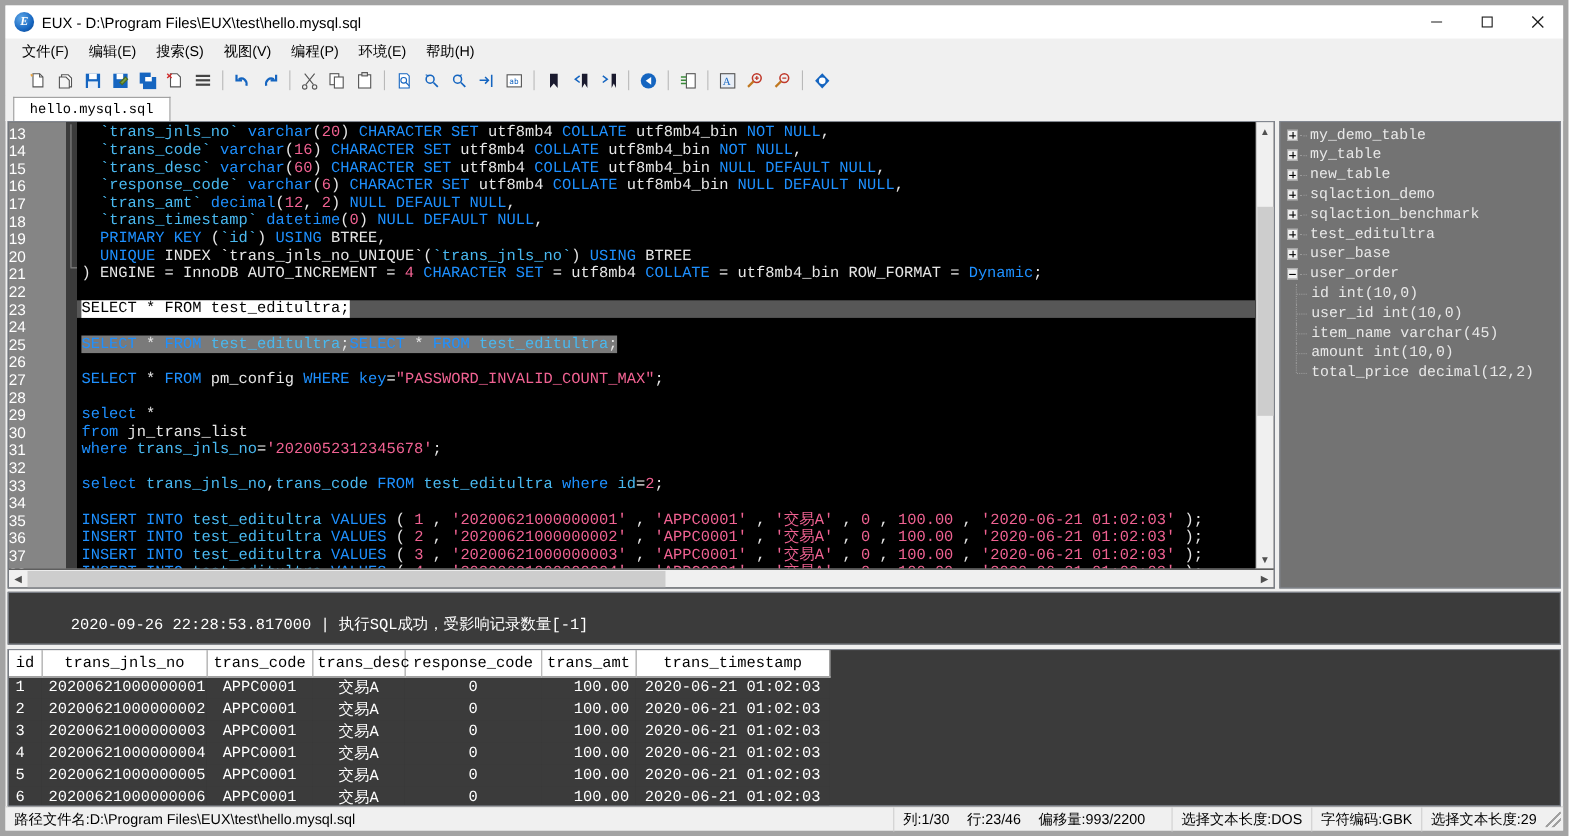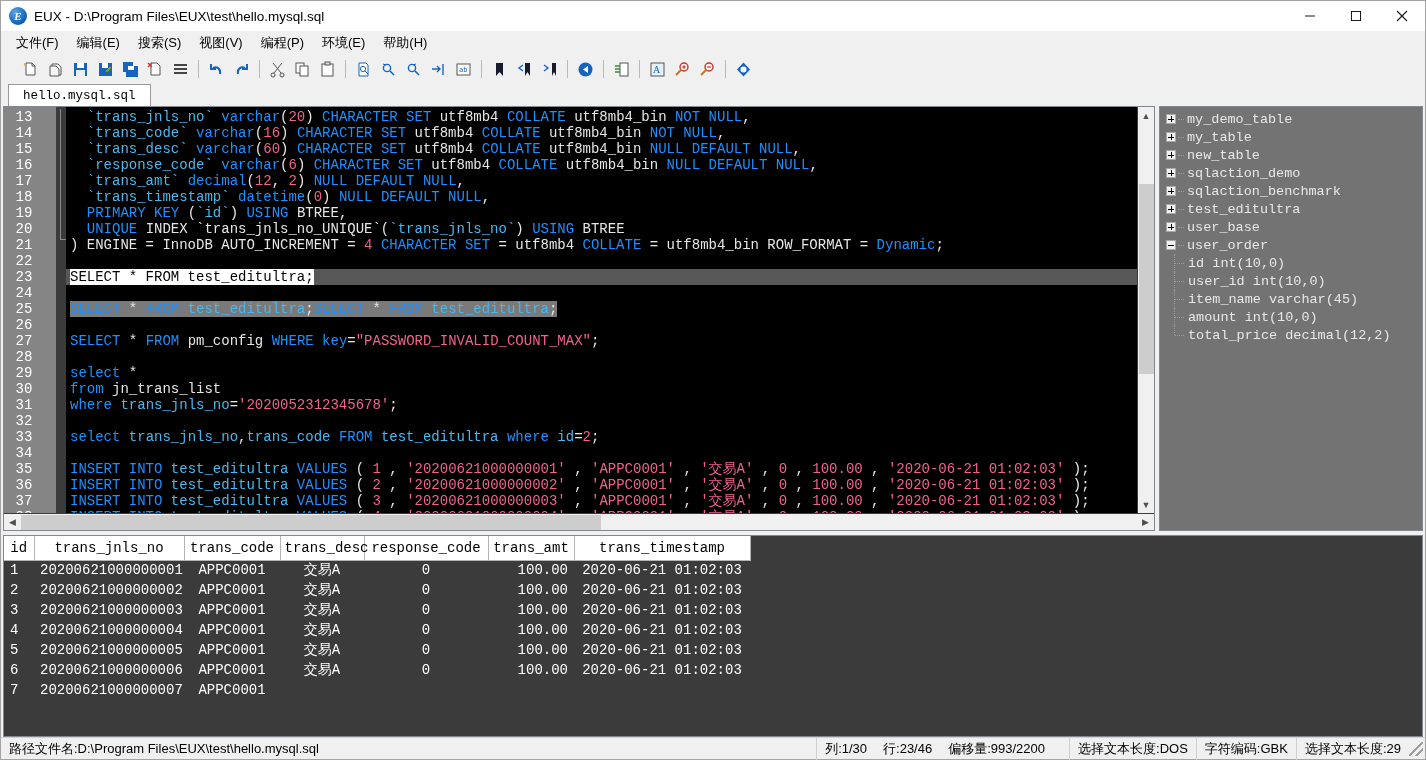--- a/index.html
+++ b/index.html
@@ -6,21 +6,21 @@
   html, body {
     margin: 0; padding: 0;
     width: 1426px; height: 760px;
     overflow: hidden;
     background: #f0f0f0;
     font-family: "Liberation Sans", sans-serif;
   }
   #app {
     position: relative;
     width: 1426px; height: 760px;
-    border: 1px solid #a3a3a3;
+    border: 5px solid #a3a3a3;
     background: #f0f0f0;
     display: flex; flex-direction: column;
   }
 
   
   .titlebar {
     height: 30px; min-height: 30px;
     background: #ffffff;
     display: flex; align-items: center;
     position: relative;
@@ -135,23 +135,23 @@
     flex: 1 1 auto;
     display: flex;
     min-height: 0;
     overflow: hidden;
     position: relative;
   }
   .gutter {
     width: 52px; min-width: 52px;
     background: #858585;
     color: #ffffff;
-    font-family: Liberation Mono, monospace;
+    font-family: Liberation Sans, sans-serif;
     font-size: 14px;
-    text-align: center;
+    text-align: left;
     padding-top: 2px;
     user-select: none;
   }
   .gutter .ln {
     height: 16px; line-height: 16px;
     padding-right: 12px;
   }
   .fold-col {
     width: 10px; min-width: 10px;
     background: #3b3b3b;
@@ -691,20 +691,23 @@
             <span class="leaf-connector"></span>
             <span>amount int(10,0)</span>
           </div>
           <div class="tree-node">
             <span class="leaf-connector last"></span>
             <span>total_price decimal(12,2)</span>
           </div>
         </div>
     </div>
 
+    <div class="console">
+      <span>2020-09-26 22:28:53.817000 | 执行SQL成功，受影响记录数量[-1]</span>
+    </div>
 
     <div class="results">
       <table class="grid">
         <thead>
           <tr>
             <th style="width:30px">id</th>
             <th style="width:150px">trans_jnls_no</th>
             <th style="width:96px">trans_code</th>
             <th style="width:84px">trans_desc</th>
             <th style="width:124px">response_code</th>

